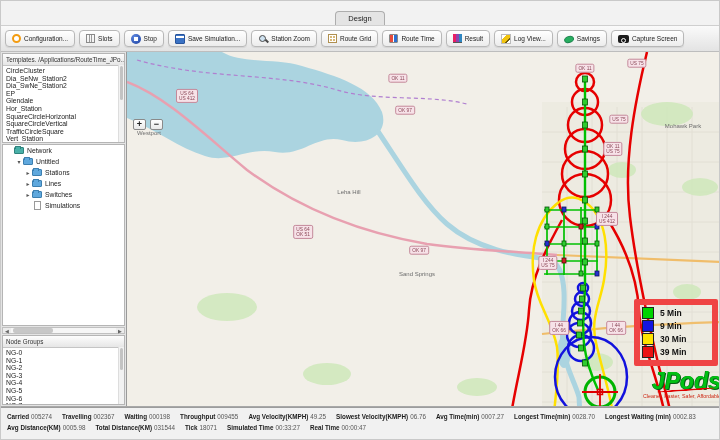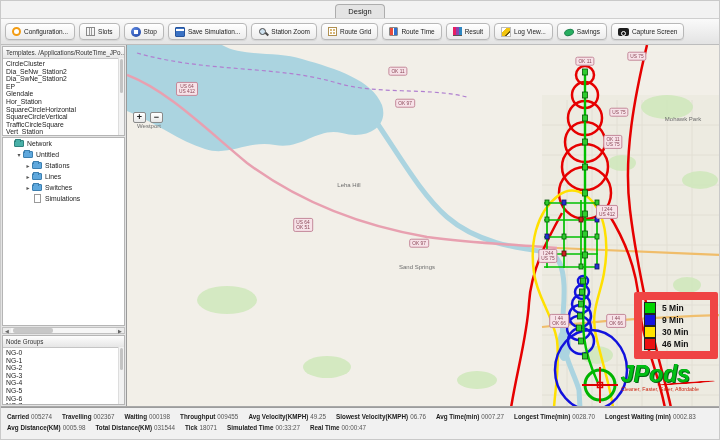--- a/index.html
+++ b/index.html
@@ -1,21 +1,21 @@
 <!DOCTYPE html>
 <html><head>
 <meta charset="utf-8">
 <style>
   * { box-sizing: border-box; margin: 0; padding: 0; }
   html,body { width:720px; height:440px; }
   body { font-family:"Liberation Sans", sans-serif; background:#e9e9e9; overflow:hidden; }
   .app { width:720px; height:440px; display:flex; flex-direction:column; background:#ededed; border:1px solid #c9c9c9; }
 
   
-  .titlebar { height:18px; background:#f2f2f2; border-bottom:1px solid #cfcfcf; display:flex; justify-content:center; align-items:flex-end; flex:0 0 auto; }
+  .titlebar { height:25px; background:#f2f2f2; border-bottom:1px solid #cfcfcf; display:flex; justify-content:center; align-items:flex-end; flex:0 0 auto; }
   .tab { font-size:7.5px; color:#222; background:#e4e4e4; border:1px solid #adadad; border-bottom:none; border-radius:4px 4px 0 0; padding:2px 12px 2px 12px; }
 
   
   .toolbar { height:26px; flex:0 0 auto; background:linear-gradient(#fafafa,#e3e3e3); border-bottom:1px solid #bdbdbd; display:flex; align-items:center; padding:0 4px; gap:4px; }
   .tb-btn { display:inline-flex; align-items:center; gap:3px; height:17px; padding:0 6px; background:linear-gradient(#ffffff,#ececec); border:1px solid #b8b8b8; border-radius:4px; font-size:6.5px; color:#222; white-space:nowrap; box-shadow:0 1px 1px rgba(0,0,0,.08); }
   .tb-icon { display:inline-block; position:relative; width:10px; height:10px; flex:0 0 auto; }
   .ic-config { width:9px;height:9px;border:2.5px solid #f39c12;border-radius:50%;background:#fff; }
   .ic-slots { width:9px;height:9px;border:1px solid #8a8a8a;background:
      linear-gradient(90deg,transparent 25%,#9a9a9a 25% 38%,transparent 38% 60%,#9a9a9a 60% 73%,transparent 73%);}
   .ic-stop { width:10px;height:10px;border-radius:50%;background:radial-gradient(circle at 35% 30%, #5b86e0, #1b3f9e); }
@@ -54,25 +54,25 @@
   .hscroll .track { flex:1; height:5px; background:#f6f6f6; position:relative; }
   .hscroll .hthumb { position:absolute; left:2px; top:0; width:40px; height:5px; background:#c7c7c7; border-radius:2px;}
   .nodegroups { height:70px; flex:0 0 auto; margin-top:1px; }
 
   
   .map { position:relative; flex:1 1 auto; background:#f2efe8; overflow:hidden; }
   .map svg { position:absolute; left:0; top:0; }
   .overlay-label { position:absolute; font-size:6px; color:#6d6d6d; white-space:nowrap; transform:translate(-50%,-50%); }
   .shield { position:absolute; transform:translate(-50%,-50%); background:#f7e2e8; border:1px solid #c4899a; border-radius:2px; color:#8a4656; font-size:4.8px; line-height:5.6px; padding:0.5px 2px; text-align:center; white-space:nowrap; }
   .zoombtn { position:absolute; width:13px; height:11px; background:linear-gradient(#fff,#e8e8e8); border:1px solid #8a8a8a; border-radius:2px; font-size:9px; line-height:9px; text-align:center; color:#222; font-weight:bold; }
-  .legend { position:absolute; left:507px; top:247px; width:84px; height:67px; border:8px solid #ef4444; border-radius:2px; display:flex; flex-direction:column; justify-content:space-around; padding:2px 0 2px 2px; background:rgba(255,255,255,0.03); }
+  .legend { position:absolute; left:507px; top:247px; width:84px; height:67px; border:6px solid #ef4444; border-radius:2px; display:flex; flex-direction:column; justify-content:space-around; padding:2px 0 2px 2px; background:rgba(255,255,255,0.03); }
   .legend-row { display:flex; align-items:center; gap:6px; }
   .swatch { width:12px; height:12px; border:1px solid #222; flex:0 0 auto; }
   .legend-label { font-size:8.5px; font-weight:bold; color:#111; }
-  .logo { position:absolute; left:494px; top:317px; width:100px; text-align:left; }
+  .logo { position:absolute; left:494px; top:317px; width:100px; text-align:right; }
   .logo-title { font-size:23px; font-weight:bold; font-style:italic; color:#00c013; letter-spacing:0px; line-height:24px;
      text-shadow:1px 1px 0 #066016, -0.5px -0.5px 0 #066016; }
   .logo-swoosh { width:58px; height:0; border-bottom:2.5px solid #e00000; margin:-4px 6px 2px auto; transform:rotate(-4deg); border-radius:50%; }
   .logo-tagline { font-size:5.3px; color:#cc2410; margin-top:0px; }
 
   
   .statusbar { flex:0 0 auto; height:32px; background:#f1f1f1; border-top:1px solid #9c9c9c; padding:3px 6px 0 6px; }
   .stat-row { display:flex; gap:10px; height:11px; align-items:center; white-space:nowrap; }
   .stat { font-size:6.3px; color:#1a1a1a; font-weight:bold; }
   .stat .val { font-weight:normal; color:#555; margin-left:2px; }
@@ -412,21 +412,21 @@
           <div class="legend-row">
             <span class="swatch" style="background: rgb(20, 20, 224);"></span>
             <span class="legend-label">9 Min</span>
           </div>
           <div class="legend-row">
             <span class="swatch" style="background: rgb(255, 228, 0);"></span>
             <span class="legend-label">30 Min</span>
           </div>
           <div class="legend-row">
             <span class="swatch" style="background: rgb(234, 17, 17);"></span>
-            <span class="legend-label">46 Min</span>
+            <span class="legend-label">39 Min</span>
           </div>
         </div>
 
       <div class="logo">
         <div class="logo-title">JPods</div>
         <div class="logo-swoosh"></div>
         <div class="logo-tagline">Cleaner, Faster, Safer, Affordable</div>
       </div>
     </div>
   </div>

